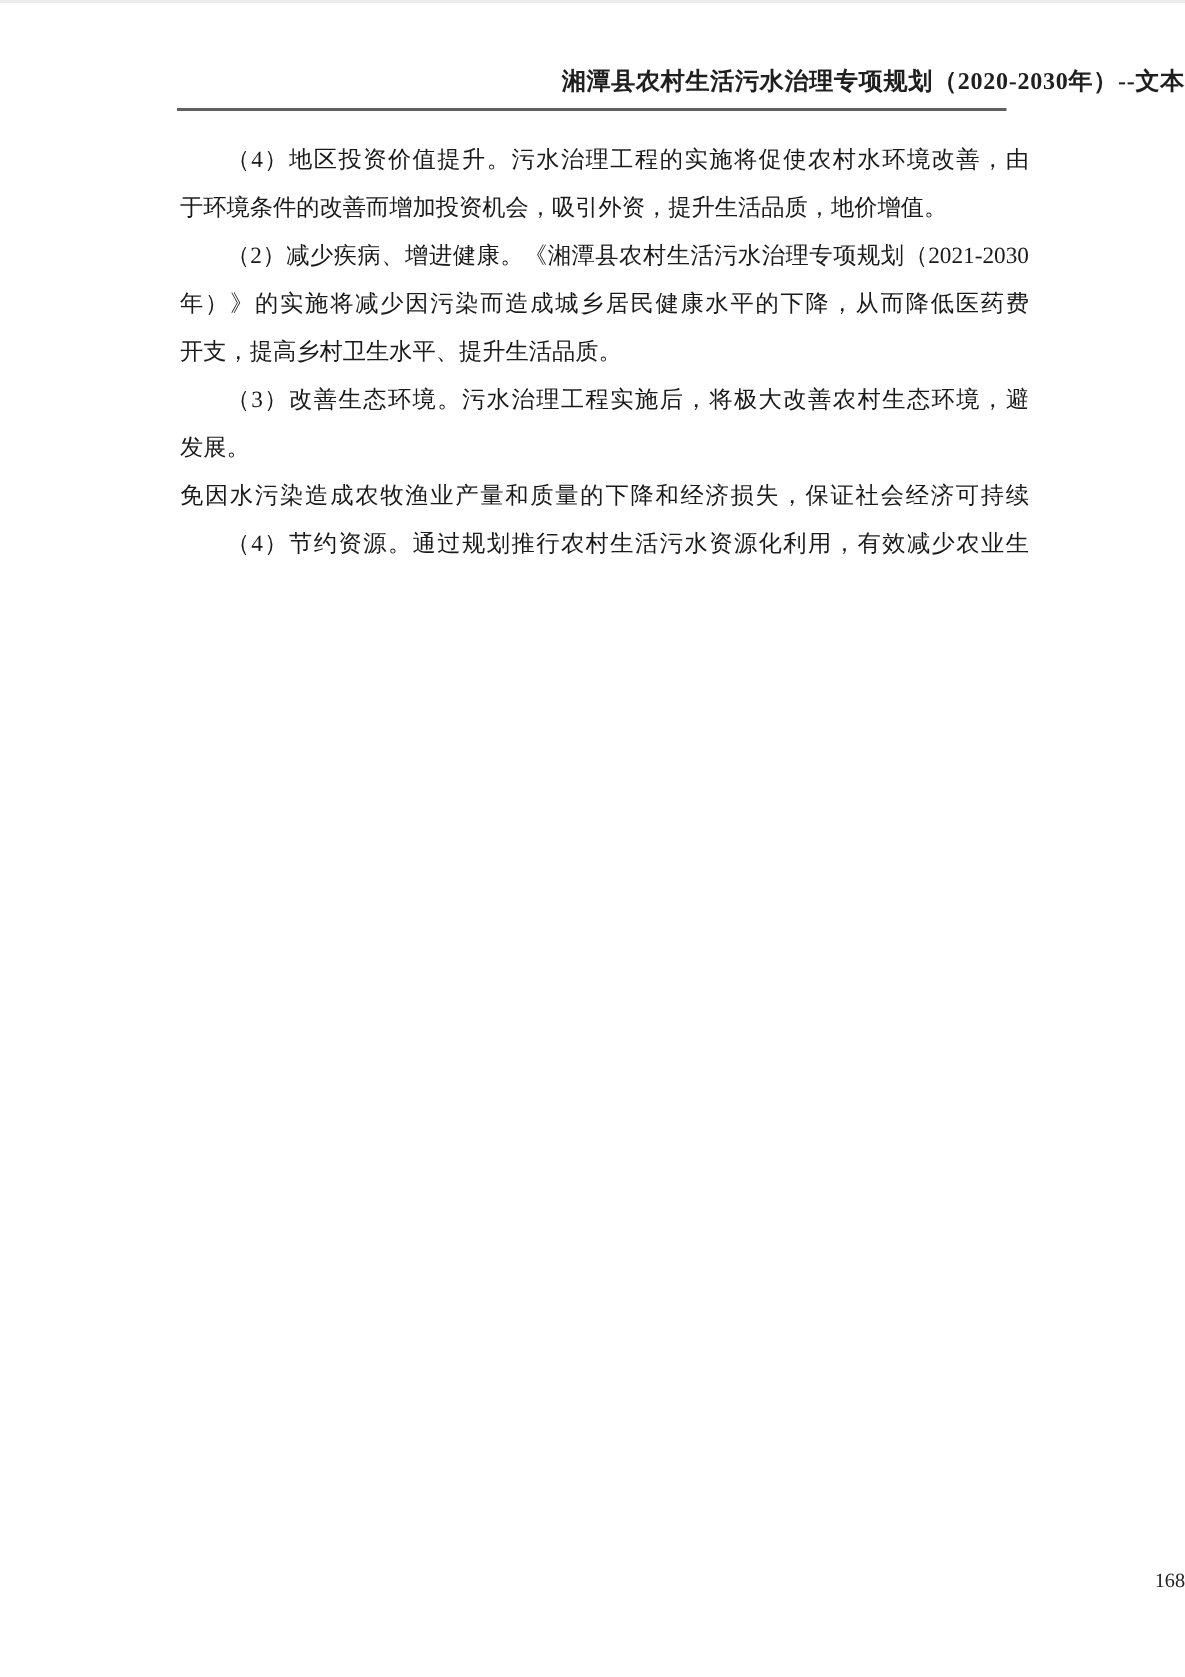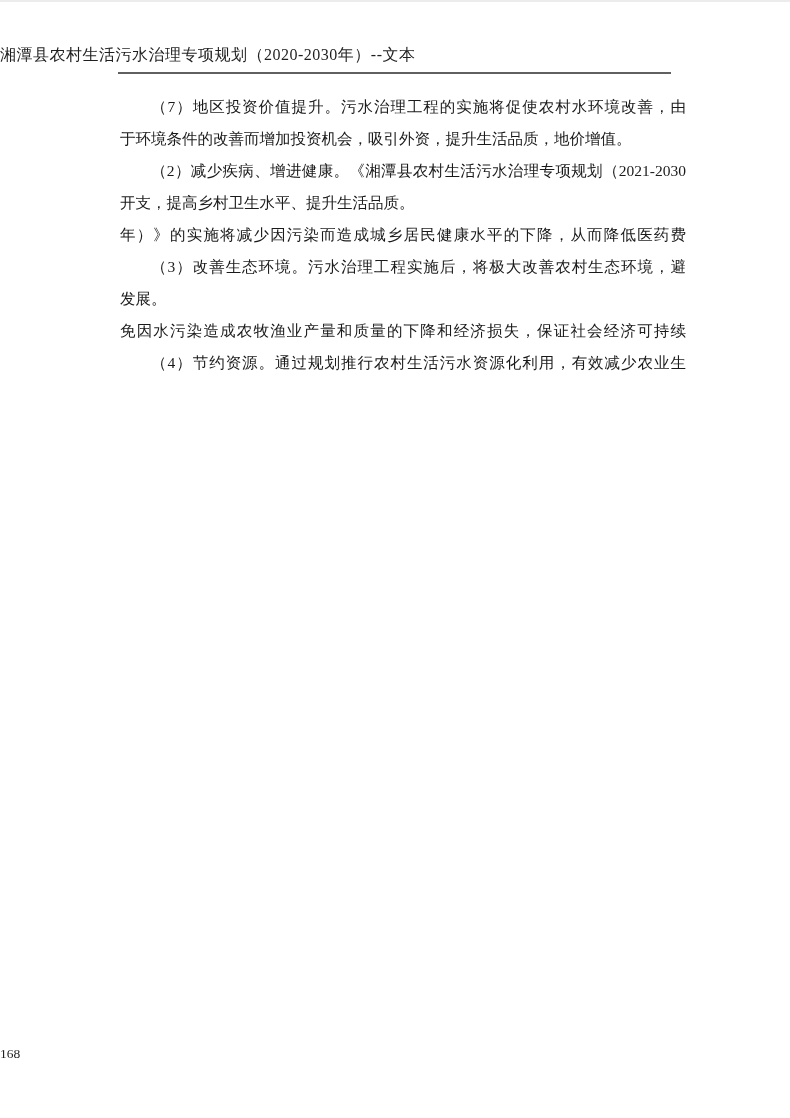--- a/index.html
+++ b/index.html
@@ -20,24 +20,24 @@
     position: absolute;
     top: 0; left: 0; right: 0;
     height: 2px;
     background: #ececec;
   }
   .header-title {
     position: absolute;
     top: 44px;
     left: 0;
     width: 790px;
-    text-align: left;
+    text-align: right;
     font-size: 16px;
     line-height: 22px;
-    font-weight: 400;
+    font-weight: 700;
     color: #1f1f1f;
     letter-spacing: 0.5px;
     white-space: nowrap;
   }
   .header-rule {
     position: absolute;
     top: 72px;
     left: 118px;
     width: 553px;
     height: 2px;
@@ -55,48 +55,48 @@
   }
   .para { margin: 0; padding: 0; }
   .line { min-height: 32px; }
   .line.indent { text-indent: 2em; }
   .line.full { text-align-last: justify; }
   .footer {
     position: absolute;
     top: 1045px;
     left: 0;
     width: 790px;
-    text-align: left;
+    text-align: right;
     font-size: 13.5px;
     line-height: 18px;
     color: #1f1f1f;
   }
 </style>
 </head>
 <body>
 
 <div class="page">
 
   <div class="page-top-edge"></div>
 
   <div class="header-title">湘潭县农村生活污水治理专项规划（2020-2030年）--文本</div>
 
   <div class="header-rule"></div>
 
   <div class="content">
 
     <div class="para">
-      <div class="line indent full">（7）地区投资价值提升。污水治理工程的实施将促使农村水环境改善，由</div>
+      <div class="line indent full">（4）地区投资价值提升。污水治理工程的实施将促使农村水环境改善，由</div>
       <div class="line">于环境条件的改善而增加投资机会，吸引外资，提升生活品质，地价增值。</div>
     </div>
 
     <div class="para">
       <div class="line indent full">（2）减少疾病、增进健康。《湘潭县农村生活污水治理专项规划（2021-2030</div>
+      <div class="line full">年）》的实施将减少因污染而造成城乡居民健康水平的下降，从而降低医药费</div>
       <div class="line">开支，提高乡村卫生水平、提升生活品质。</div>
-      <div class="line full">年）》的实施将减少因污染而造成城乡居民健康水平的下降，从而降低医药费</div>
     </div>
 
     <div class="para">
       <div class="line indent full">（3）改善生态环境。污水治理工程实施后，将极大改善农村生态环境，避</div>
       <div class="line">发展。</div>
       <div class="line full">免因水污染造成农牧渔业产量和质量的下降和经济损失，保证社会经济可持续</div>
     </div>
 
     <div class="para">
       <div class="line indent full">（4）节约资源。通过规划推行农村生活污水资源化利用，有效减少农业生</div>

